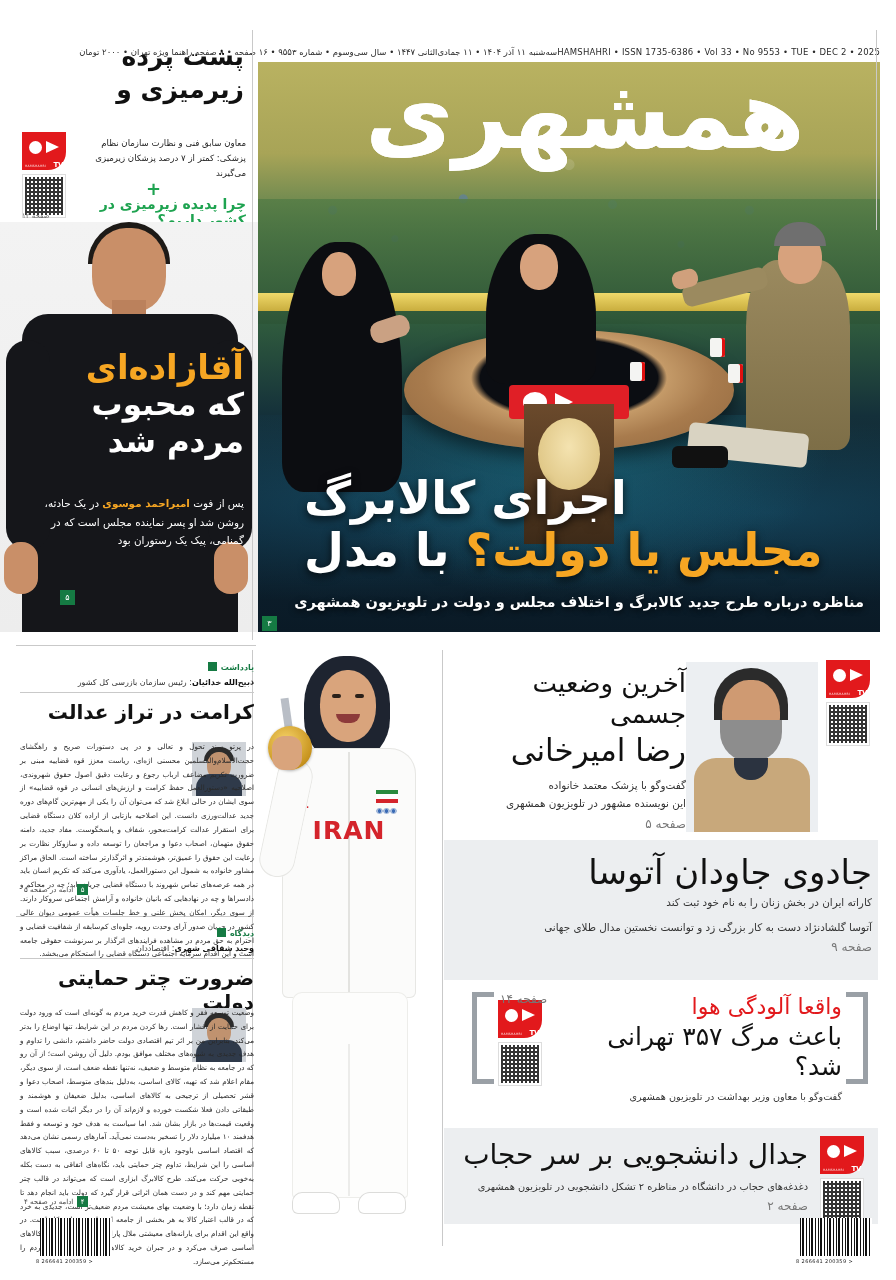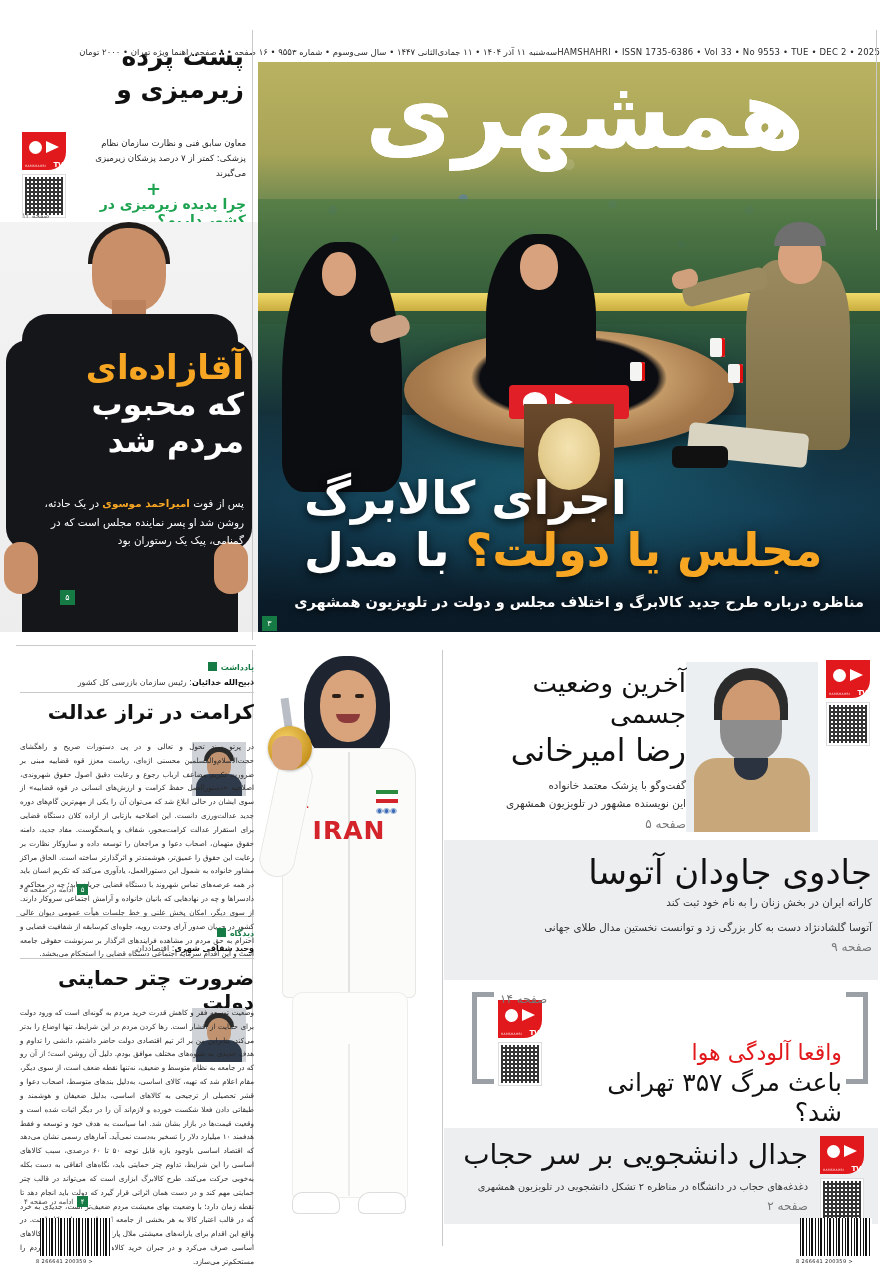--- a/index.html
+++ b/index.html
@@ -532,21 +532,21 @@
       <span class="circ"></span>
       <span class="play"></span>
       <span class="sub">HAMSHAHRI</span>
       <span class="lbl">TV</span>
     </div>
     <div class="qr">
         <div class="grid"></div>
       </div>
   </div>
 
-  <div class="rs" style="left:556px; top:1040px; width:286px;">
+  <div class="rs" style="left:556px; top:994px; width:286px;">
     <div class="rs-title" style="font-size:22px; color:#e2191c;">واقعا آلودگی هوا</div>
     <div class="rs-title" style="font-size:25px; margin-top:2px;">باعث مرگ ۳۵۷ تهرانی شد؟</div>
     <div class="rs-sub" style="font-size:9.6px;">گفت‌وگو با معاون وزیر بهداشت در تلویزیون همشهری</div>
   </div>
   <div class="rs-page rs" style="left:500px; top:988px;">صفحه ۱۴</div>
 
   <div class="graybox" style="left:444px; top:1128px; width:434px; height:96px;"></div>
 
   <div class="tvlogo" style="left:820px; top:1136px;">
     <div class="mark">

